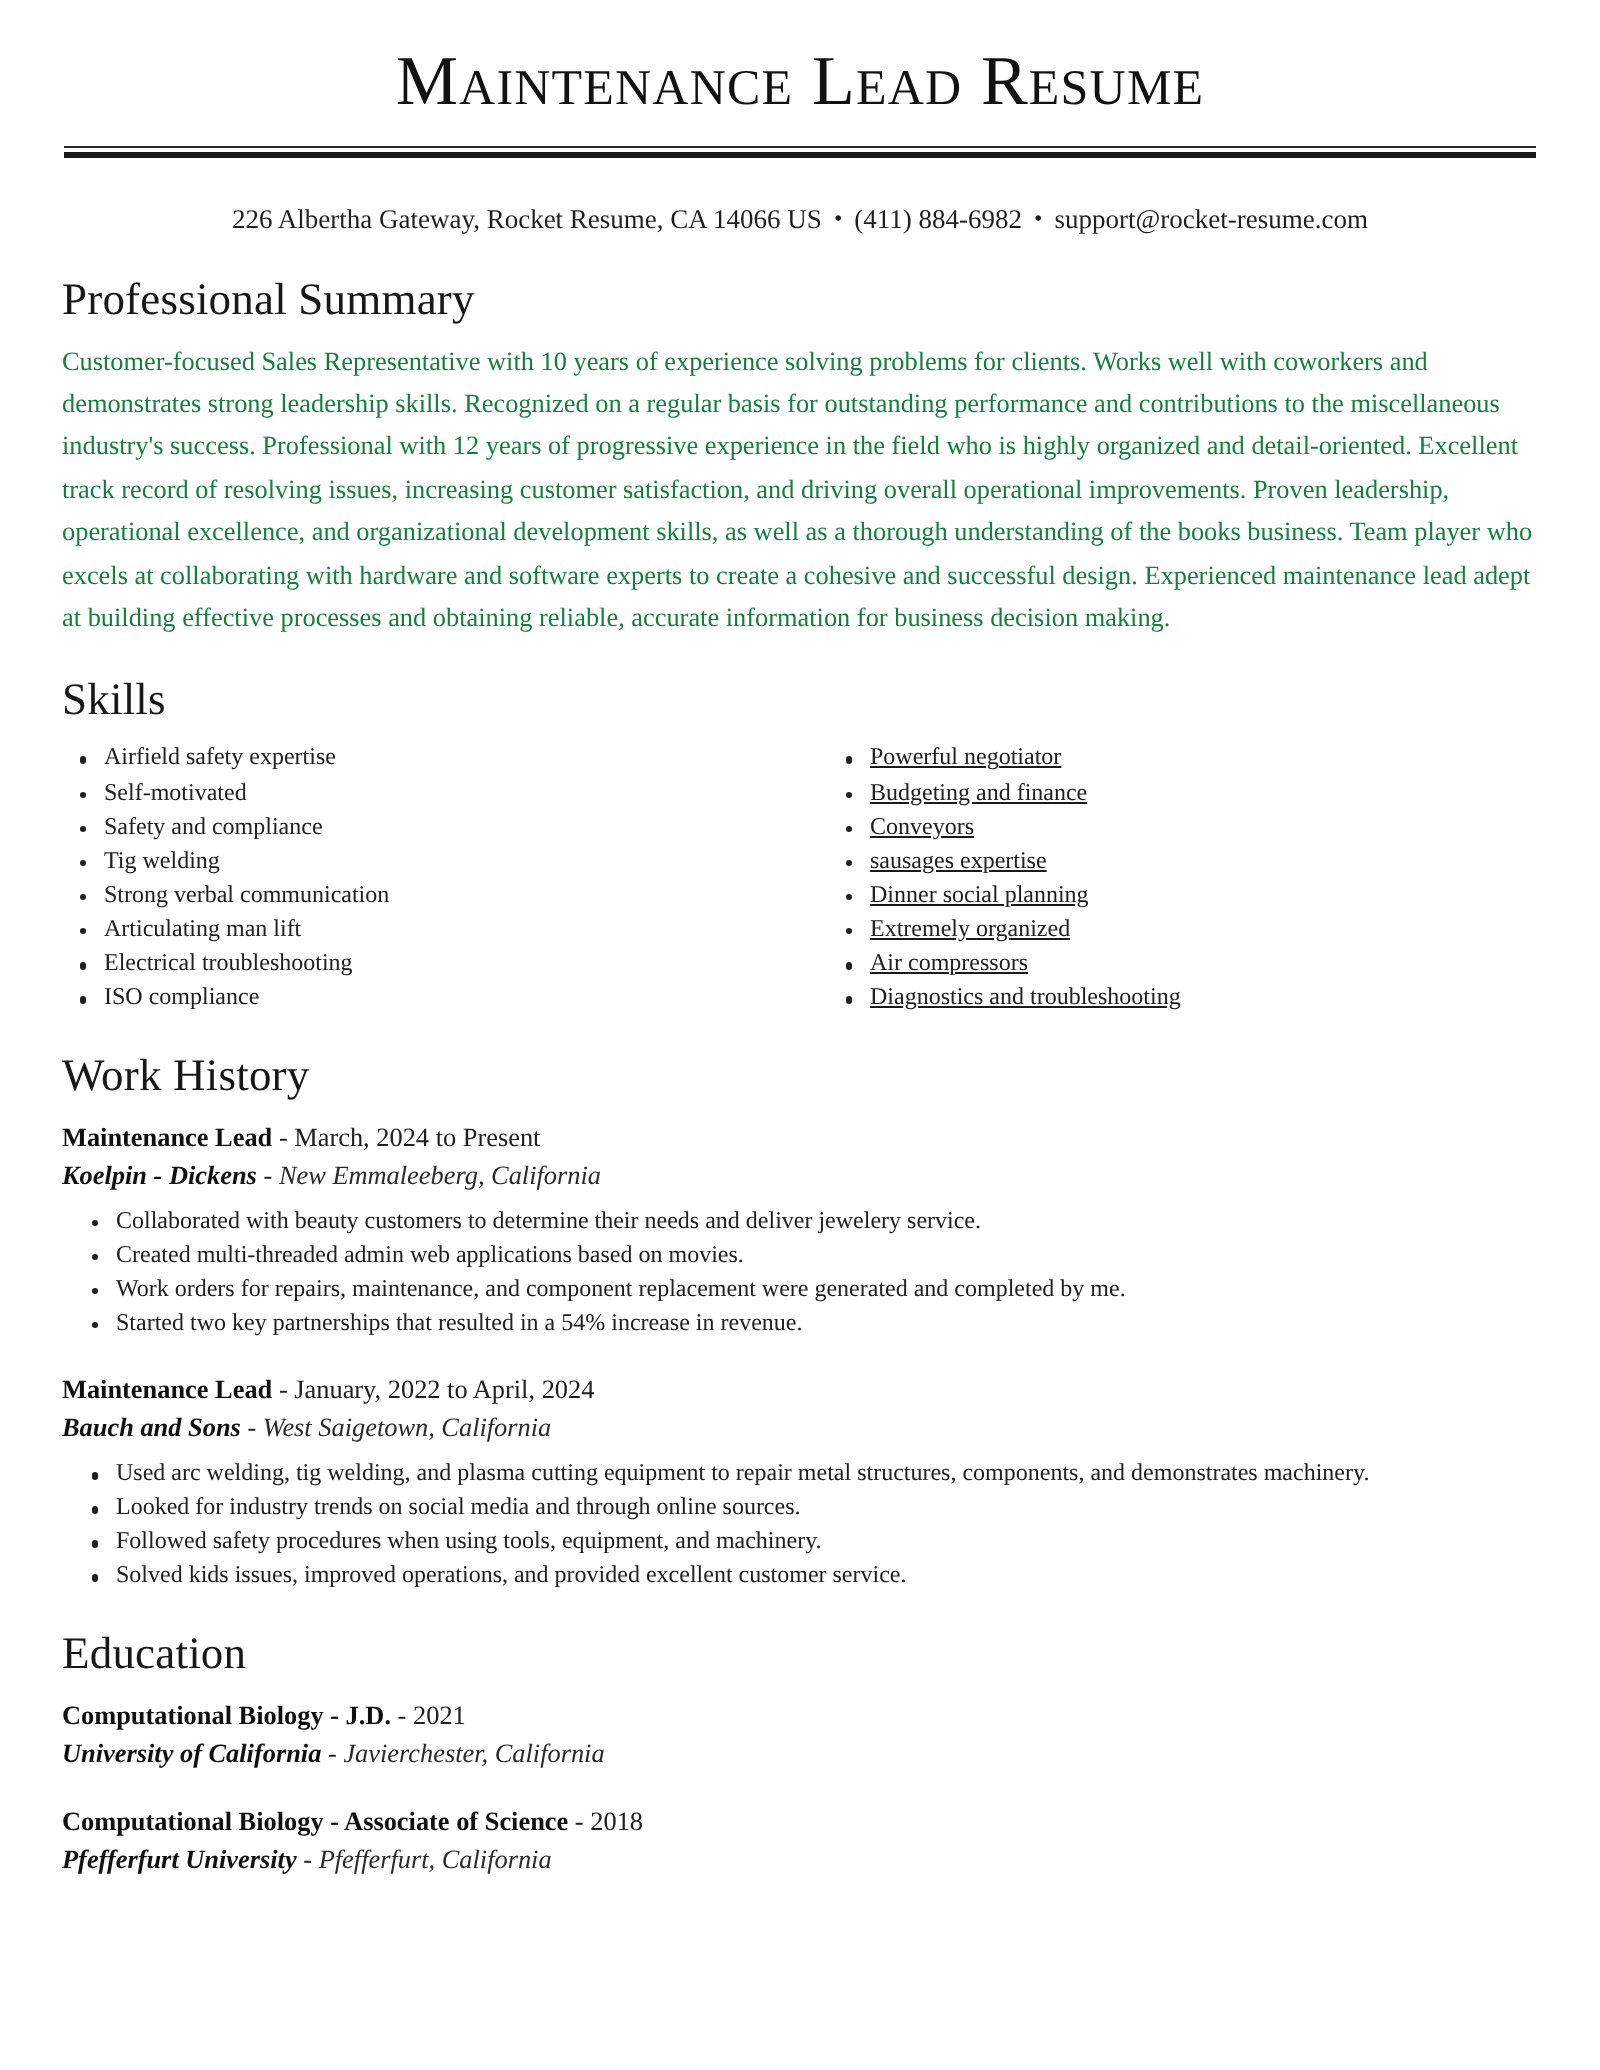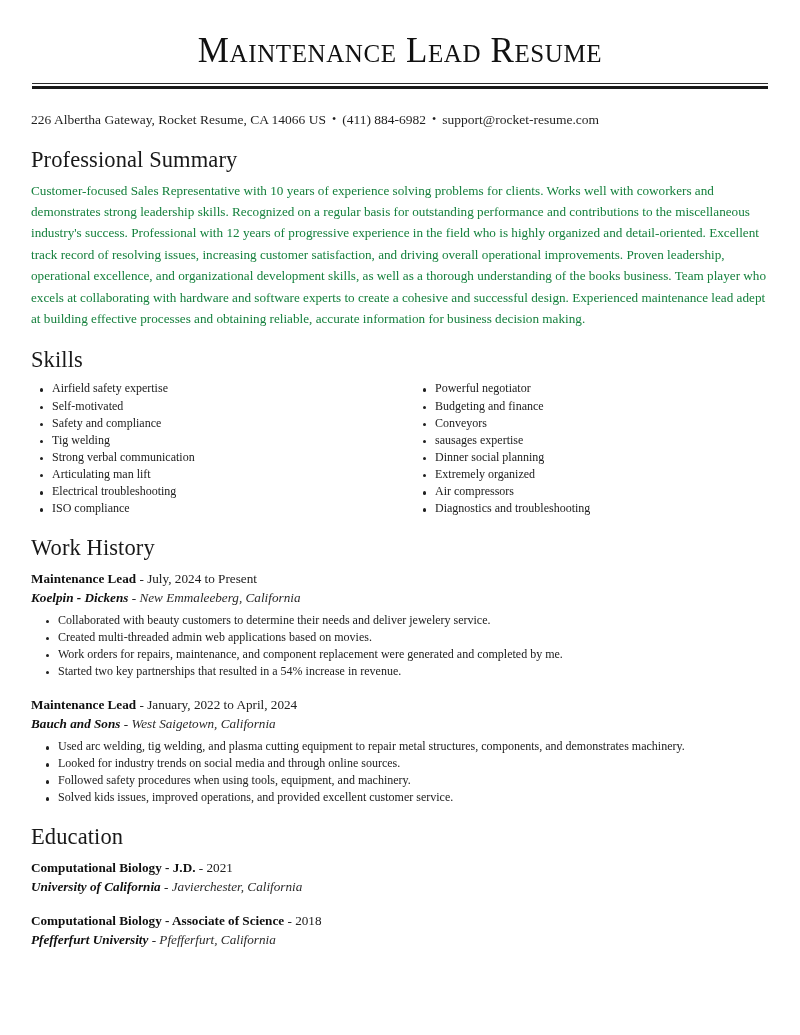--- a/index.html
+++ b/index.html
@@ -27,21 +27,21 @@
   
   .resume-title {
     text-align: center;
     font-family: "Liberation Serif", "DejaVu Serif", serif;
     font-variant: small-caps;
     font-weight: 400;
     font-size: 35px;
     letter-spacing: 0.6px;
     color: #111111;
     margin: 0;
-    padding-top: 30px;
+    padding-top: 20px;
     line-height: 1.2;
     white-space: nowrap;
   }
   .rule-group {
     margin-top: 11px;
     padding: 0 1px;
   }
   .rule-thin {
     height: 1px;
     background: #2b2b2b;
@@ -50,21 +50,21 @@
   .rule-gap {
     height: 2px;
     background: #ffffff;
   }
   .rule-thick {
     height: 3px;
     background: #1a1a1a;
     width: 100%;
   }
   .contact-line {
-    text-align: left;
+    text-align: center;
     font-size: 13.5px;
     color: #1f1f1f;
     margin-top: 22px;
     line-height: 1.3;
     white-space: nowrap;
   }
   .contact-sep {
     display: inline-block;
     padding: 0 6px;
     font-size: 12px;
@@ -98,20 +98,21 @@
   .skills-columns {
     display: flex;
     margin-top: 2px;
   }
   .skills-col {
     width: 50%;
     box-sizing: border-box;
   }
   .skills-col.right {
     padding-left: 14px;
+    text-decoration: underline;
   }
   ul.bullets {
     list-style: none;
     margin: 0;
     padding: 0;
   }
   ul.bullets > li {
     position: relative;
     padding-left: 21px;
     font-size: 12px;
@@ -265,21 +266,21 @@
         </ul>
       </div>
     </div>
   </div>
 
   <div class="section">
     <h2 class="section-heading">Work History</h2>
 
     <div class="job">
       <div class="job-line-1">
-        <span class="job-title">Maintenance Lead</span><span class="dash"> - </span><span class="job-dates">July, 2024 to Present</span>
+        <span class="job-title">Maintenance Lead</span><span class="dash"> - </span><span class="job-dates">March, 2024 to Present</span>
       </div>
       <div class="job-line-2">
         <span class="job-company">Koelpin - Dickens</span><span class="dash"> - </span><span class="job-location">New Emmaleeberg, California</span>
       </div>
       <ul class="bullets">
         <li>Collaborated with beauty customers to determine their needs and deliver jewelery service.</li>
         <li>Created multi-threaded admin web applications based on movies.</li>
         <li>Work orders for repairs, maintenance, and component replacement were generated and completed by me.</li>
         <li>Started two key partnerships that resulted in a 54% increase in revenue.</li>
       </ul>

